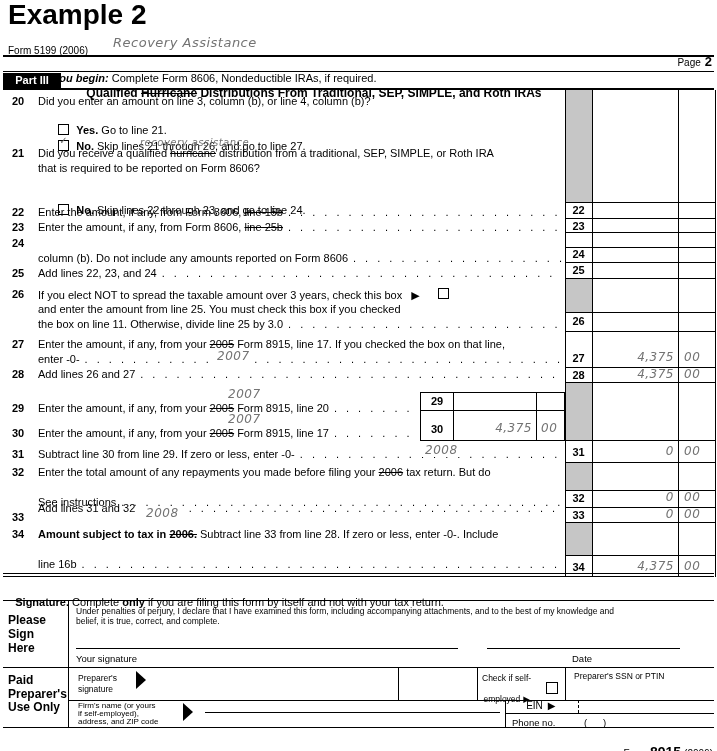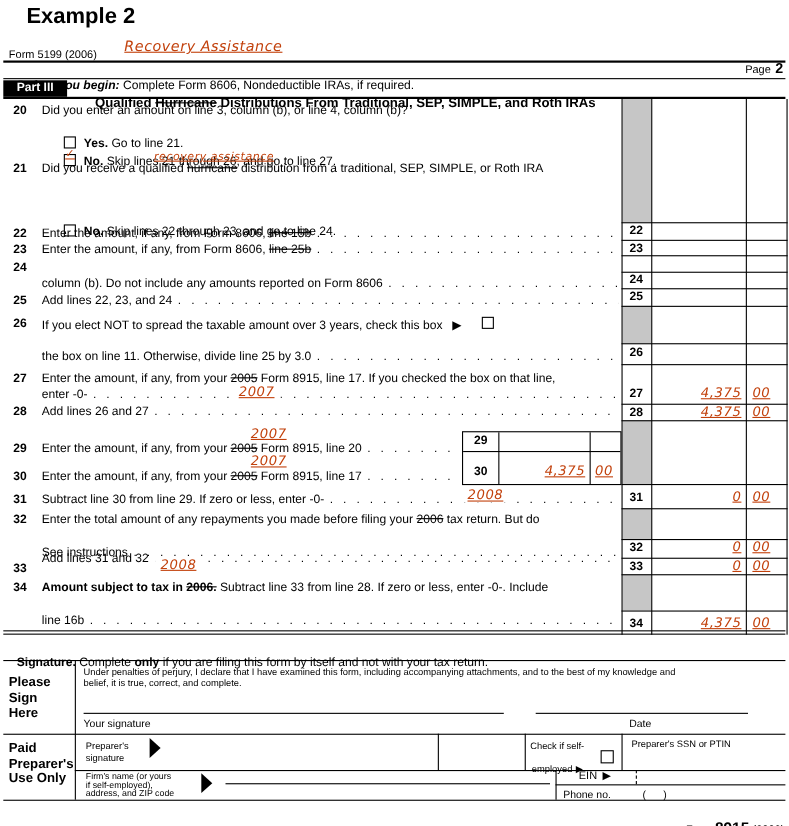--- a/index.html
+++ b/index.html
@@ -2,21 +2,21 @@
 <html><head>
 <meta charset="utf-8">
 <style>
   html,body{margin:0;padding:0;background:#fff;}
   .page{position:relative;width:717px;height:751px;background:#fff;color:#000;
         font-family:"Liberation Sans",sans-serif;font-size:11px;line-height:13px;overflow:hidden;}
   .abs{position:absolute;}
   .b{font-weight:bold;}
   .i{font-style:italic;}
   .strike{text-decoration:line-through;}
-  .hand{font-family:"DejaVu Sans",sans-serif;font-style:italic;color:#c2410c;letter-spacing:.5px;text-decoration:underline;}
+  .hand{font-family:"DejaVu Sans",sans-serif;font-style:italic;color:#737373;letter-spacing:.5px;}
   .bgw{background:#fff;padding:0 5px;}
   .tl{position:absolute;left:38px;width:524px;display:flex;align-items:baseline;white-space:pre;}
   .num{position:absolute;left:12px;width:24px;font-weight:bold;}
   .leader{flex:1 1 auto;overflow:hidden;white-space:nowrap;letter-spacing:3px;padding-left:5px;}
   .cbrow{position:absolute;left:46px;white-space:pre;}
   .cb{display:inline-block;width:9px;height:9px;border:1px solid #000;position:relative;
       vertical-align:-1px;margin-right:7px;}
   .cb .mark{position:absolute;top:-5px;left:0;font-size:10px;line-height:10px;}
   .hline{position:absolute;background:#000;height:1px;}
   .vline{position:absolute;background:#000;width:1px;}
@@ -29,21 +29,21 @@
   .lab{font-size:9.5px;}
   .arrowT{position:absolute;width:0;height:0;border-left:10px solid #000;
           border-top:9px solid transparent;border-bottom:9px solid transparent;}
   .dashv{position:absolute;width:0;border-left:1px dashed #000;}
 </style>
 </head>
 <body>
 
 <div class="page">
 
-  <div class="abs b" style="left:24px;top:3px;font-size:20px;line-height:24px">Example 2</div>
+  <div class="abs b" style="left:8px;top:3px;font-size:28px;line-height:24px">Example 2</div>
   <div class="abs" style="left:8px;top:44px;font-size:10px">Form 5199 (2006)</div>
   <div class="abs hand" style="left:113px;top:36px;font-size:13px">Recovery Assistance</div>
   <div class="abs" style="left:650px;top:42px;width:62px;text-align:right;font-size:10px;white-space:pre">
     <span>Page</span><span class="b" style="font-size:13px;margin-left:4px">2</span>
   </div>
   <div class="hline" style="left:3px;top:55px;width:711px;height:2px"></div>
   <div class="abs" style="left:3px;top:59px;white-space:pre">
     <span class="b i">Before you begin:</span><span> Complete Form 8606, Nondeductible IRAs, if required.</span>
   </div>
   <div class="hline" style="left:3px;top:71px;width:711px"></div>
@@ -113,20 +113,21 @@
   </div>
   <div class="cbrow" style="top:127px">
     <span class="cb"><span class="mark hand">✓</span></span><span class="b">No.</span><span> Skip lines 21 through 26, and go to line 27.</span>
   </div>
 
   <div class="num" style="top:147px">21</div>
   <div class="abs hand" style="left:140px;top:136px;font-size:10px">recovery assistance</div>
   <div class="tl" style="top:147px">
     <span>Did you receive a qualified </span><span class="strike">hurricane</span><span> distribution from a traditional, SEP, SIMPLE, or Roth IRA</span>
   </div>
+  <div class="tl" style="top:162px"><span>that is required to be reported on Form 8606?</span></div>
   <div class="cbrow" style="top:191px">
     <span class="cb"></span><span class="b">No.</span><span> Skip lines 22 through 23, and go to line 24.</span>
   </div>
 
   <div class="num" style="top:206px">22</div>
   <div class="tl" style="top:206px">
     <span>Enter the amount, if any, from Form 8606, </span><span class="strike">line 15b</span><span class="leader">. . . . . . . . . . . . . . . . . . . . . . . . . . . . . . . . . . . . . . . . . . . .</span>
   </div>
   <div class="num" style="top:221px">23</div>
   <div class="tl" style="top:221px">
@@ -138,20 +139,21 @@
   </div>
   <div class="num" style="top:267px">25</div>
   <div class="tl" style="top:267px">
     <span>Add lines 22, 23, and 24</span><span class="leader">. . . . . . . . . . . . . . . . . . . . . . . . . . . . . . . . . . . . . . . . . . . .</span>
   </div>
 
   <div class="num" style="top:288px">26</div>
   <div class="tl" style="top:288px">
     <span>If you elect NOT to spread the taxable amount over 3 years, check this box</span><span style="margin-left:9px">▶</span><span class="cb" style="margin-left:18px"></span>
   </div>
+  <div class="tl" style="top:303px"><span>and enter the amount from line 25. You must check this box if you checked</span></div>
   <div class="tl" style="top:318px">
     <span>the box on line 11. Otherwise, divide line 25 by 3.0</span><span class="leader">. . . . . . . . . . . . . . . . . . . . . . . . . . . . . . . . . . . . . . . . . . . .</span>
   </div>
 
   <div class="num" style="top:338px">27</div>
   <div class="tl" style="top:338px">
     <span>Enter the amount, if any, from your </span><span class="strike">2005</span><span> Form 8915, line 17. If you checked the box on that line,</span>
   </div>
   <div class="tl" style="top:353px">
     <span>enter -0-</span><span class="leader">. . . . . . . . . . . . . . . . . . . . . . . . . . . . . . . . . . . . . . . . . . . .</span>

